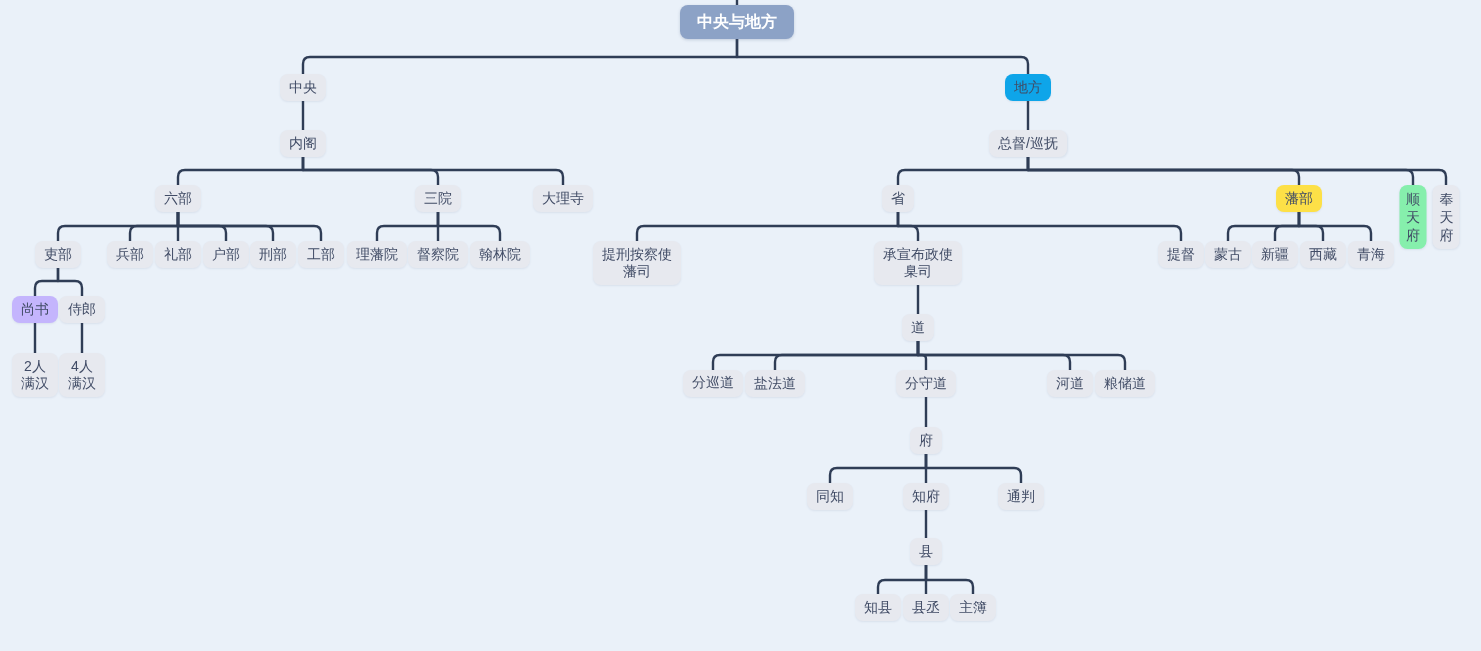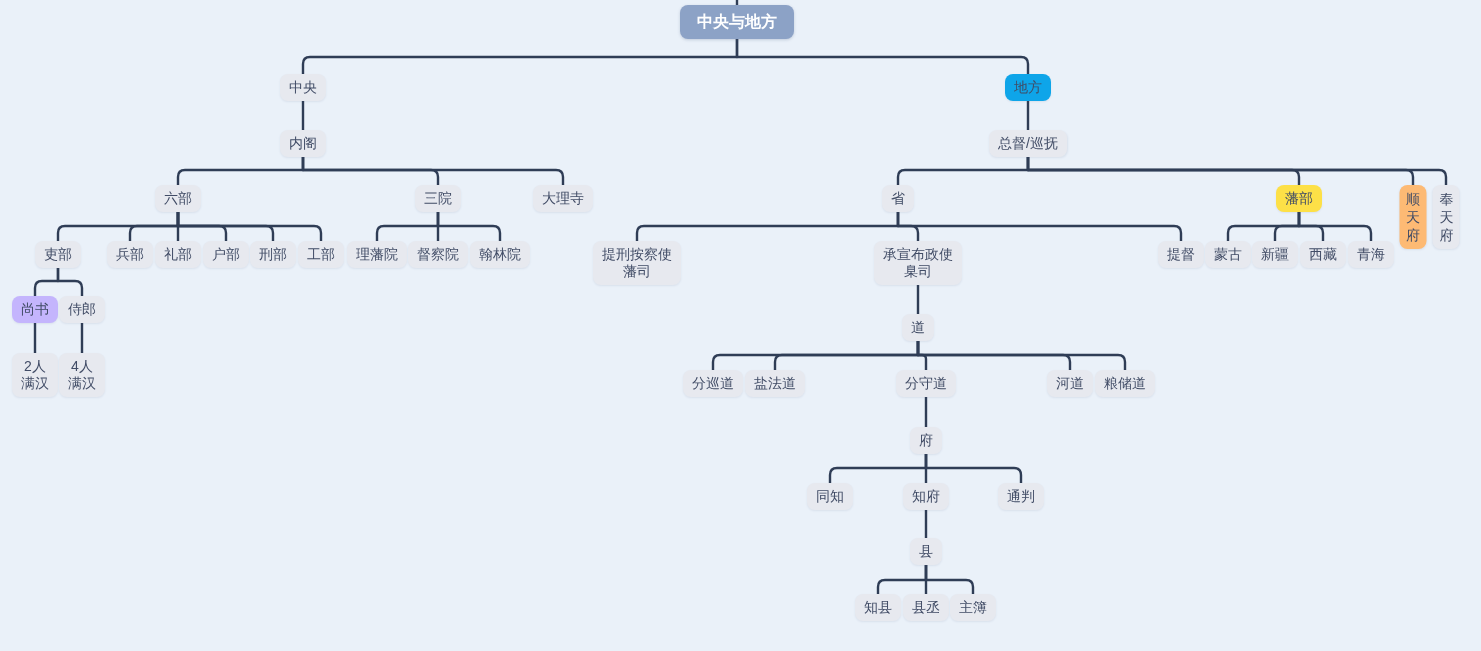--- a/index.html
+++ b/index.html
@@ -100,21 +100,21 @@
       <div class="node root" style="left: 737px; top: 5px; background: rgb(140, 162, 198); color: rgb(255, 255, 255);">中央与地方</div>
       <div class="node" style="left: 303px; top: 74px; background: rgb(231, 233, 239); color: rgb(65, 76, 102);">中央</div>
       <div class="node" style="left: 1028px; top: 74px; background: #0ea5e9; color: rgb(65, 76, 102);">地方</div>
       <div class="node" style="left: 303px; top: 130px; background: rgb(231, 233, 239); color: rgb(65, 76, 102);">内阁</div>
       <div class="node" style="left: 1028px; top: 130px; background: rgb(231, 233, 239); color: rgb(65, 76, 102);">总督/巡抚</div>
       <div class="node" style="left: 178px; top: 185px; background: rgb(231, 233, 239); color: rgb(65, 76, 102);">六部</div>
       <div class="node" style="left: 438px; top: 185px; background: rgb(231, 233, 239); color: rgb(65, 76, 102);">三院</div>
       <div class="node" style="left: 563px; top: 185px; background: rgb(231, 233, 239); color: rgb(65, 76, 102); font-family: Liberation Serif, serif;">大理寺</div>
       <div class="node" style="left: 898px; top: 185px; background: rgb(231, 233, 239); color: rgb(65, 76, 102);">省</div>
       <div class="node" style="left: 1299px; top: 185px; background: #fde047; color: rgb(65, 76, 102);">藩部</div>
-      <div class="node v" style="left: 1413px; top: 185px; background: #fdba74; color: rgb(65, 76, 102);">顺天府</div>
+      <div class="node v" style="left: 1413px; top: 185px; background: #86efac; color: rgb(65, 76, 102);">顺天府</div>
       <div class="node v" style="left: 1446px; top: 185px; background: rgb(231, 233, 239); color: rgb(65, 76, 102); text-align: right;">奉天府</div>
       <div class="node" style="left: 58px; top: 241px; background: rgb(231, 233, 239); color: rgb(65, 76, 102);">吏部</div>
       <div class="node" style="left: 130px; top: 241px; background: rgb(231, 233, 239); color: rgb(65, 76, 102);">兵部</div>
       <div class="node" style="left: 178px; top: 241px; background: rgb(231, 233, 239); color: rgb(65, 76, 102);">礼部</div>
       <div class="node" style="left: 226px; top: 241px; background: rgb(231, 233, 239); color: rgb(65, 76, 102);">户部</div>
       <div class="node" style="left: 273px; top: 241px; background: rgb(231, 233, 239); color: rgb(65, 76, 102);">刑部</div>
       <div class="node" style="left: 321px; top: 241px; background: rgb(231, 233, 239); color: rgb(65, 76, 102);">工部</div>
       <div class="node" style="left: 377px; top: 241px; background: rgb(231, 233, 239); color: rgb(65, 76, 102);">理藩院</div>
       <div class="node" style="left: 438px; top: 241px; background: rgb(231, 233, 239); color: rgb(65, 76, 102);">督察院</div>
       <div class="node" style="left: 500px; top: 241px; background: rgb(231, 233, 239); color: rgb(65, 76, 102);">翰林院</div>
@@ -127,21 +127,21 @@
       <div class="node" style="left: 1275px; top: 241px; background: rgb(231, 233, 239); color: rgb(65, 76, 102);">新疆</div>
       <div class="node" style="left: 1323px; top: 241px; background: rgb(231, 233, 239); color: rgb(65, 76, 102);">西藏</div>
       <div class="node" style="left: 1371px; top: 241px; background: rgb(231, 233, 239); color: rgb(65, 76, 102);">青海</div>
       <div class="node" style="left: 35px; top: 296px; background: #c4b5fd; color: rgb(65, 76, 102);">尚书</div>
       <div class="node" style="left: 82px; top: 296px; background: rgb(231, 233, 239); color: rgb(65, 76, 102);">侍郎</div>
       <div class="node" style="left: 35px; top: 353px; background: rgb(231, 233, 239); color: rgb(65, 76, 102);">2人
 满汉</div>
       <div class="node" style="left: 82px; top: 353px; background: rgb(231, 233, 239); color: rgb(65, 76, 102);">4人
 满汉</div>
       <div class="node" style="left: 918px; top: 314px; background: rgb(231, 233, 239); color: rgb(65, 76, 102);">道</div>
-      <div class="node" style="left: 713px; top: 370px; background: rgb(231, 233, 239); color: rgb(65, 76, 102);">分巡道</div>
+      <div class="node" style="left: 713px; top: 370px; background: rgb(231, 233, 239); color: rgb(65, 76, 102); font-family: Liberation Mono, monospace;">分巡道</div>
       <div class="node" style="left: 775px; top: 370px; background: rgb(231, 233, 239); color: rgb(65, 76, 102);">盐法道</div>
       <div class="node" style="left: 926px; top: 370px; background: rgb(231, 233, 239); color: rgb(65, 76, 102);">分守道</div>
       <div class="node" style="left: 1070px; top: 370px; background: rgb(231, 233, 239); color: rgb(65, 76, 102);">河道</div>
       <div class="node" style="left: 1125px; top: 370px; background: rgb(231, 233, 239); color: rgb(65, 76, 102);">粮储道</div>
       <div class="node" style="left: 926px; top: 427px; background: rgb(231, 233, 239); color: rgb(65, 76, 102);">府</div>
       <div class="node" style="left: 830px; top: 483px; background: rgb(231, 233, 239); color: rgb(65, 76, 102);">同知</div>
       <div class="node" style="left: 926px; top: 483px; background: rgb(231, 233, 239); color: rgb(65, 76, 102);">知府</div>
       <div class="node" style="left: 1021px; top: 483px; background: rgb(231, 233, 239); color: rgb(65, 76, 102);">通判</div>
       <div class="node" style="left: 926px; top: 538px; background: rgb(231, 233, 239); color: rgb(65, 76, 102);">县</div>
       <div class="node" style="left: 878px; top: 594px; background: rgb(231, 233, 239); color: rgb(65, 76, 102);">知县</div>

